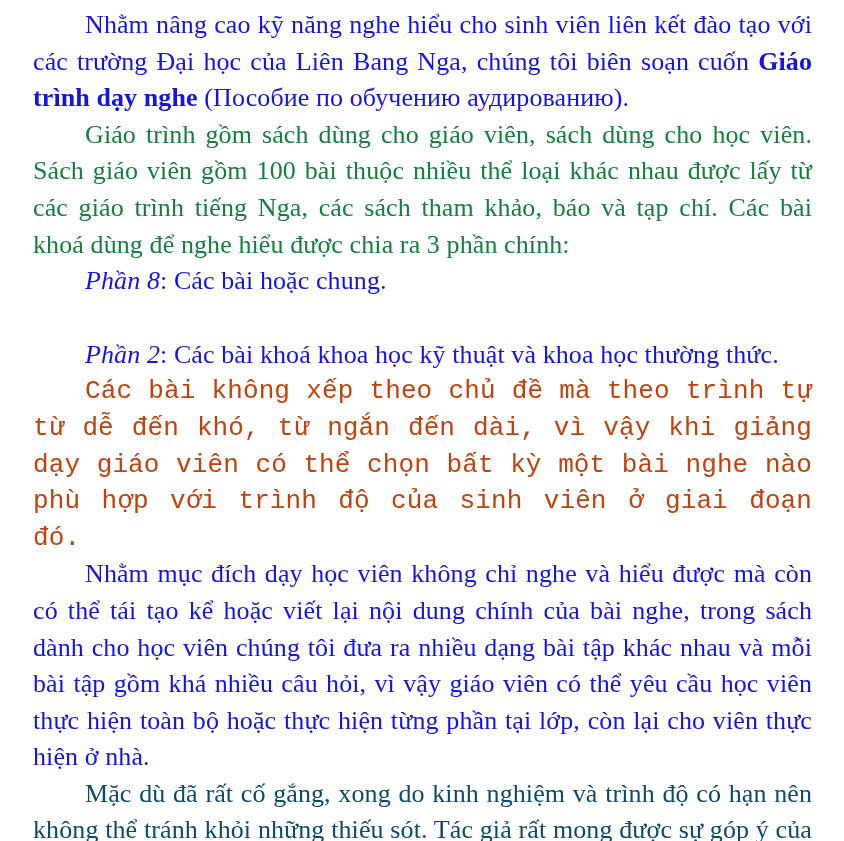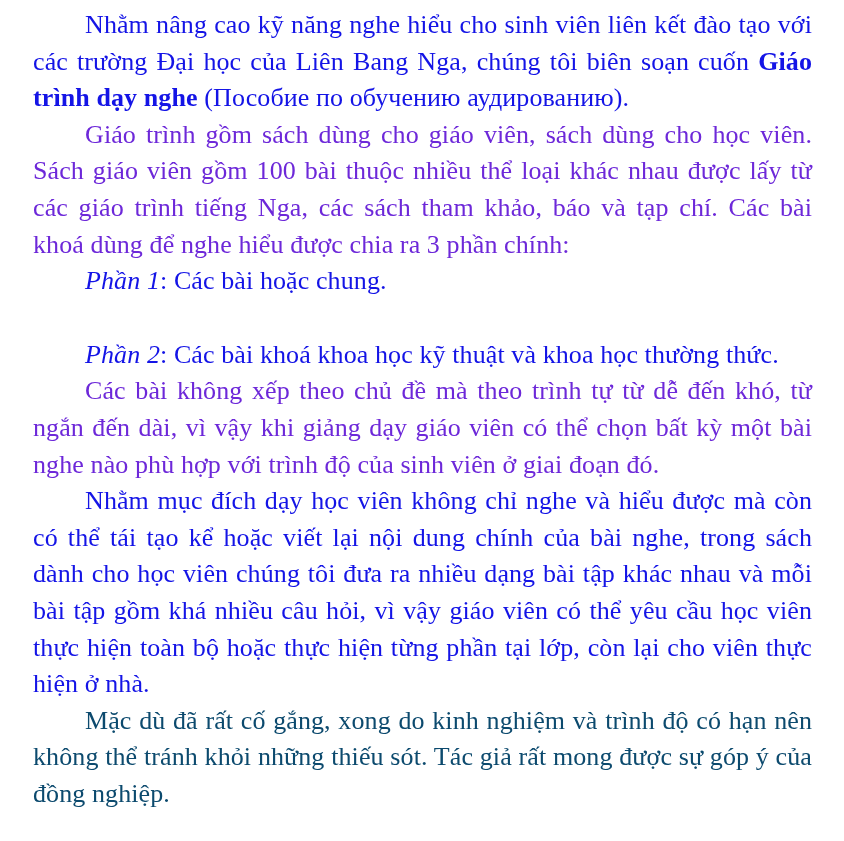--- a/index.html
+++ b/index.html
@@ -33,20 +33,20 @@
   .seg-normal { font-weight: normal; font-style: normal; }
   .seg-bold   { font-weight: bold;   font-style: normal; }
   .seg-italic { font-weight: normal; font-style: italic; }
 </style>
 </head>
 <body>
 
 <div class="page">
   <div>
       <p class="para" style="color: rgb(20, 20, 230);"><span class="seg-normal">Nhằm nâng cao kỹ năng nghe hiểu cho sinh viên liên kết đào tạo với các trường Đại học của Liên Bang Nga, chúng tôi biên soạn  cuốn </span><span class="seg-bold">Giáo trình dạy nghe</span><span class="seg-normal"> (Пособие по обучению аудированию).</span></p>
-      <p class="para" style="color: #6d28d9;"><span class="seg-normal">Giáo trình gồm  sách dùng cho giáo viên, sách dùng cho học viên. Sách giáo viên gồm 100 bài thuộc nhiều thể loại khác nhau được lấy từ các giáo trình tiếng Nga, các sách tham khảo, báo và tạp chí. Các bài khoá dùng để nghe hiểu được chia ra 3 phần chính:</span></p>
-      <p class="para" style="color: rgb(20, 20, 230);"><span class="seg-italic">Phần 1</span><span class="seg-normal">: Các bài hoặc chung.</span></p>
+      <p class="para" style="color: #15803d;"><span class="seg-normal">Giáo trình gồm  sách dùng cho giáo viên, sách dùng cho học viên. Sách giáo viên gồm 100 bài thuộc nhiều thể loại khác nhau được lấy từ các giáo trình tiếng Nga, các sách tham khảo, báo và tạp chí. Các bài khoá dùng để nghe hiểu được chia ra 3 phần chính:</span></p>
+      <p class="para" style="color: rgb(20, 20, 230);"><span class="seg-italic">Phần 8</span><span class="seg-normal">: Các bài hoặc chung.</span></p>
       <p class="para" style="color: rgb(20, 20, 230); margin-top: 37px;"><span class="seg-italic">Phần 2</span><span class="seg-normal">: Các bài khoá khoa học kỹ thuật và khoa học thường thức.</span></p>
-      <p class="para" style="color: #6d28d9;"><span class="seg-normal">Các bài không xếp theo chủ đề mà theo trình tự từ dễ đến khó, từ ngắn đến dài, vì vậy khi giảng dạy giáo viên có thể chọn bất kỳ một bài nghe nào phù hợp với trình độ của sinh viên ở giai đoạn đó.</span></p>
+      <p class="para" style="color: #c2410c; font-family: Liberation Mono, monospace;"><span class="seg-normal">Các bài không xếp theo chủ đề mà theo trình tự từ dễ đến khó, từ ngắn đến dài, vì vậy khi giảng dạy giáo viên có thể chọn bất kỳ một bài nghe nào phù hợp với trình độ của sinh viên ở giai đoạn đó.</span></p>
       <p class="para" style="color: rgb(20, 20, 230);"><span class="seg-normal">Nhằm mục đích dạy học viên không chỉ nghe và hiểu được mà còn có thể tái tạo kể hoặc viết lại nội dung chính của bài nghe, trong sách dành cho học viên chúng tôi đưa ra nhiều dạng bài tập khác nhau và mỗi bài tập gồm khá nhiều câu hỏi, vì vậy giáo viên có thể yêu cầu học viên thực hiện toàn bộ hoặc thực hiện từng phần tại lớp, còn lại cho viên thực hiện ở nhà.</span></p>
       <p class="para" style="color: #0c4a6e;"><span class="seg-normal">Mặc dù đã rất cố gắng, xong do kinh nghiệm và trình độ có hạn nên không thể tránh khỏi những thiếu sót. Tác giả rất mong được sự góp ý của đồng nghiệp.</span></p>
     </div>
 </div>
 
 </body></html>

